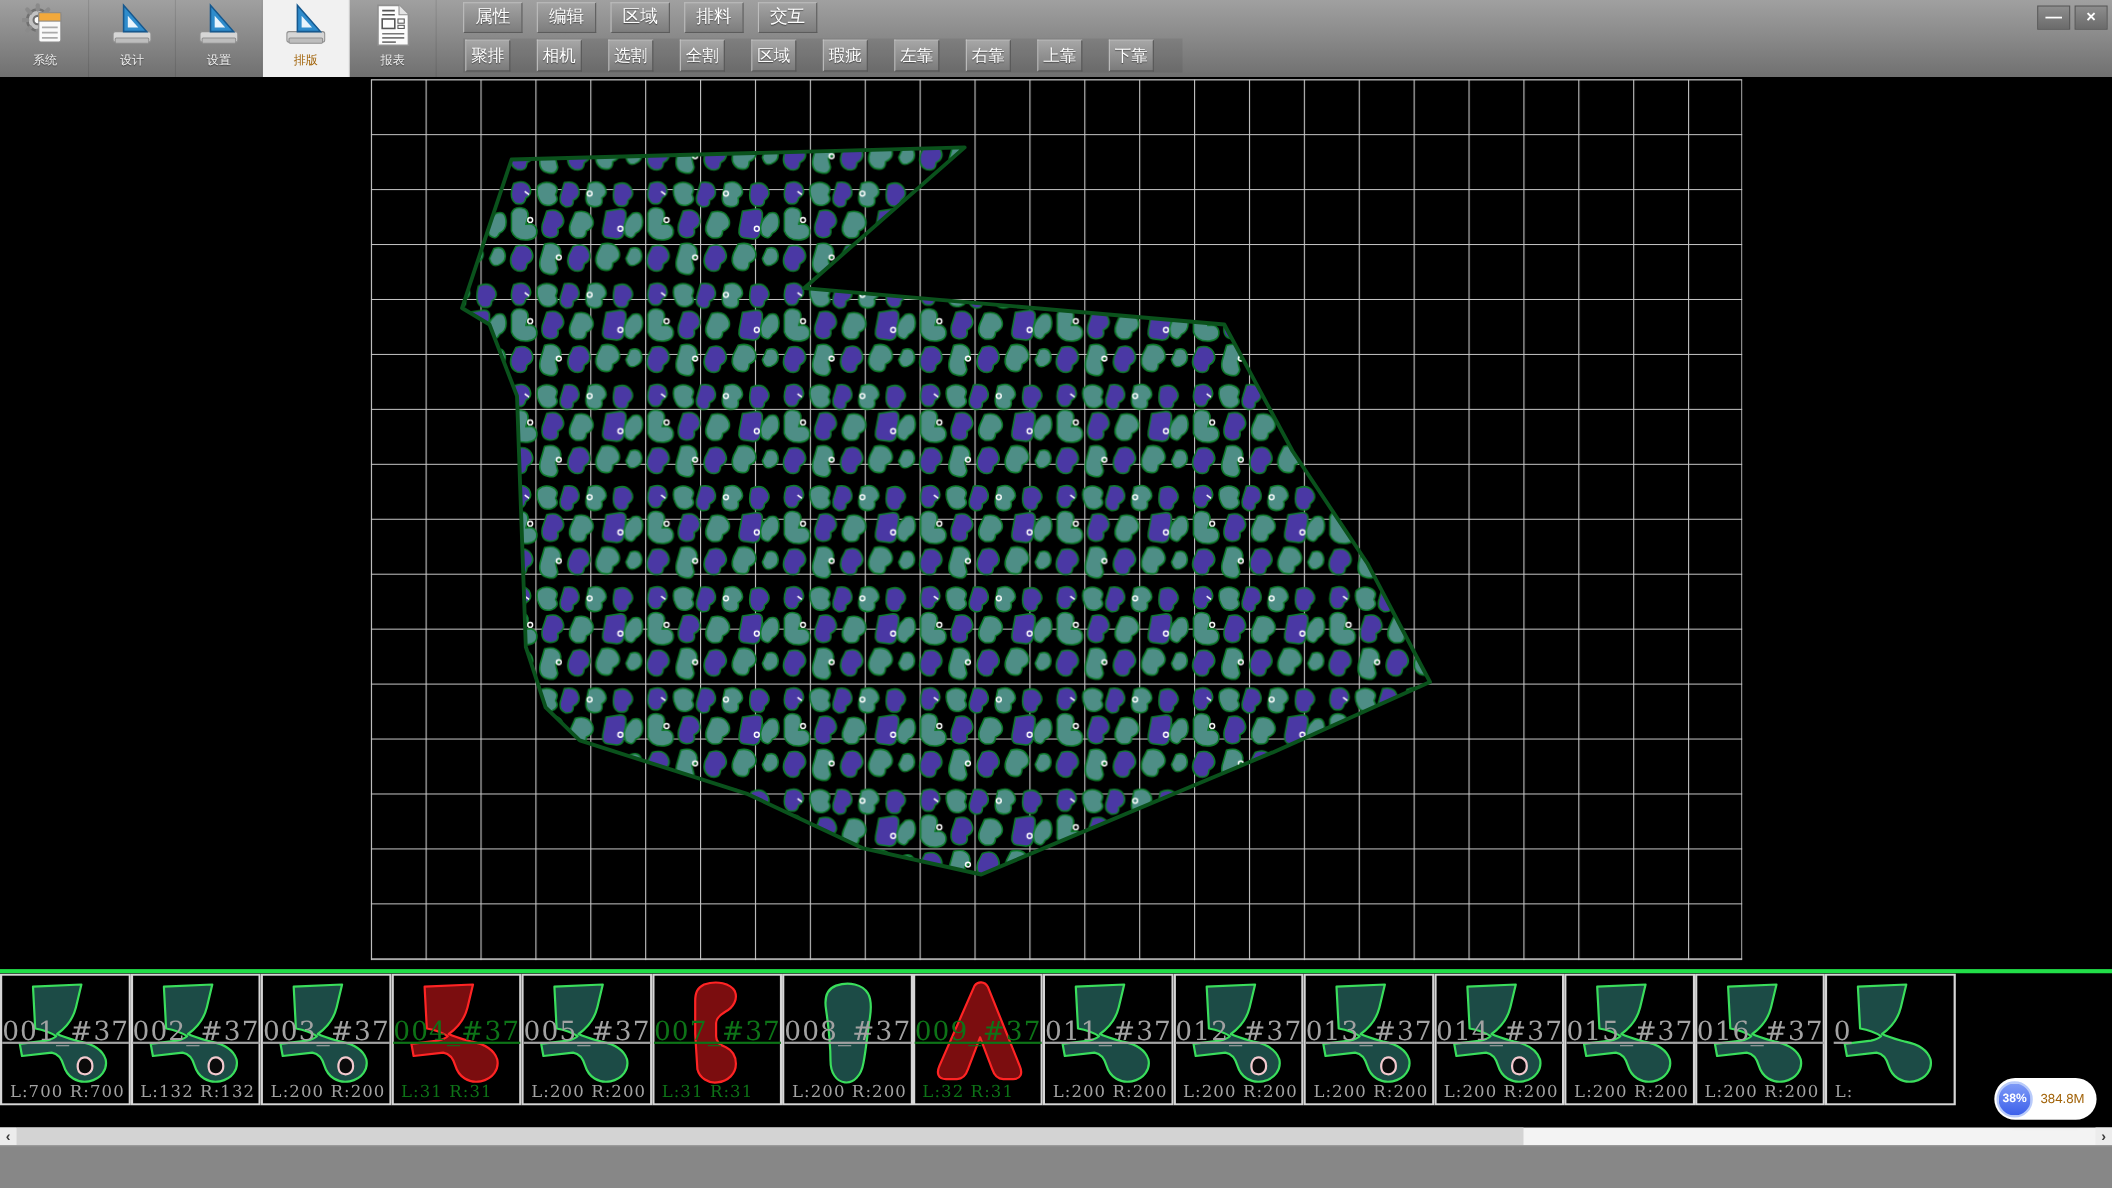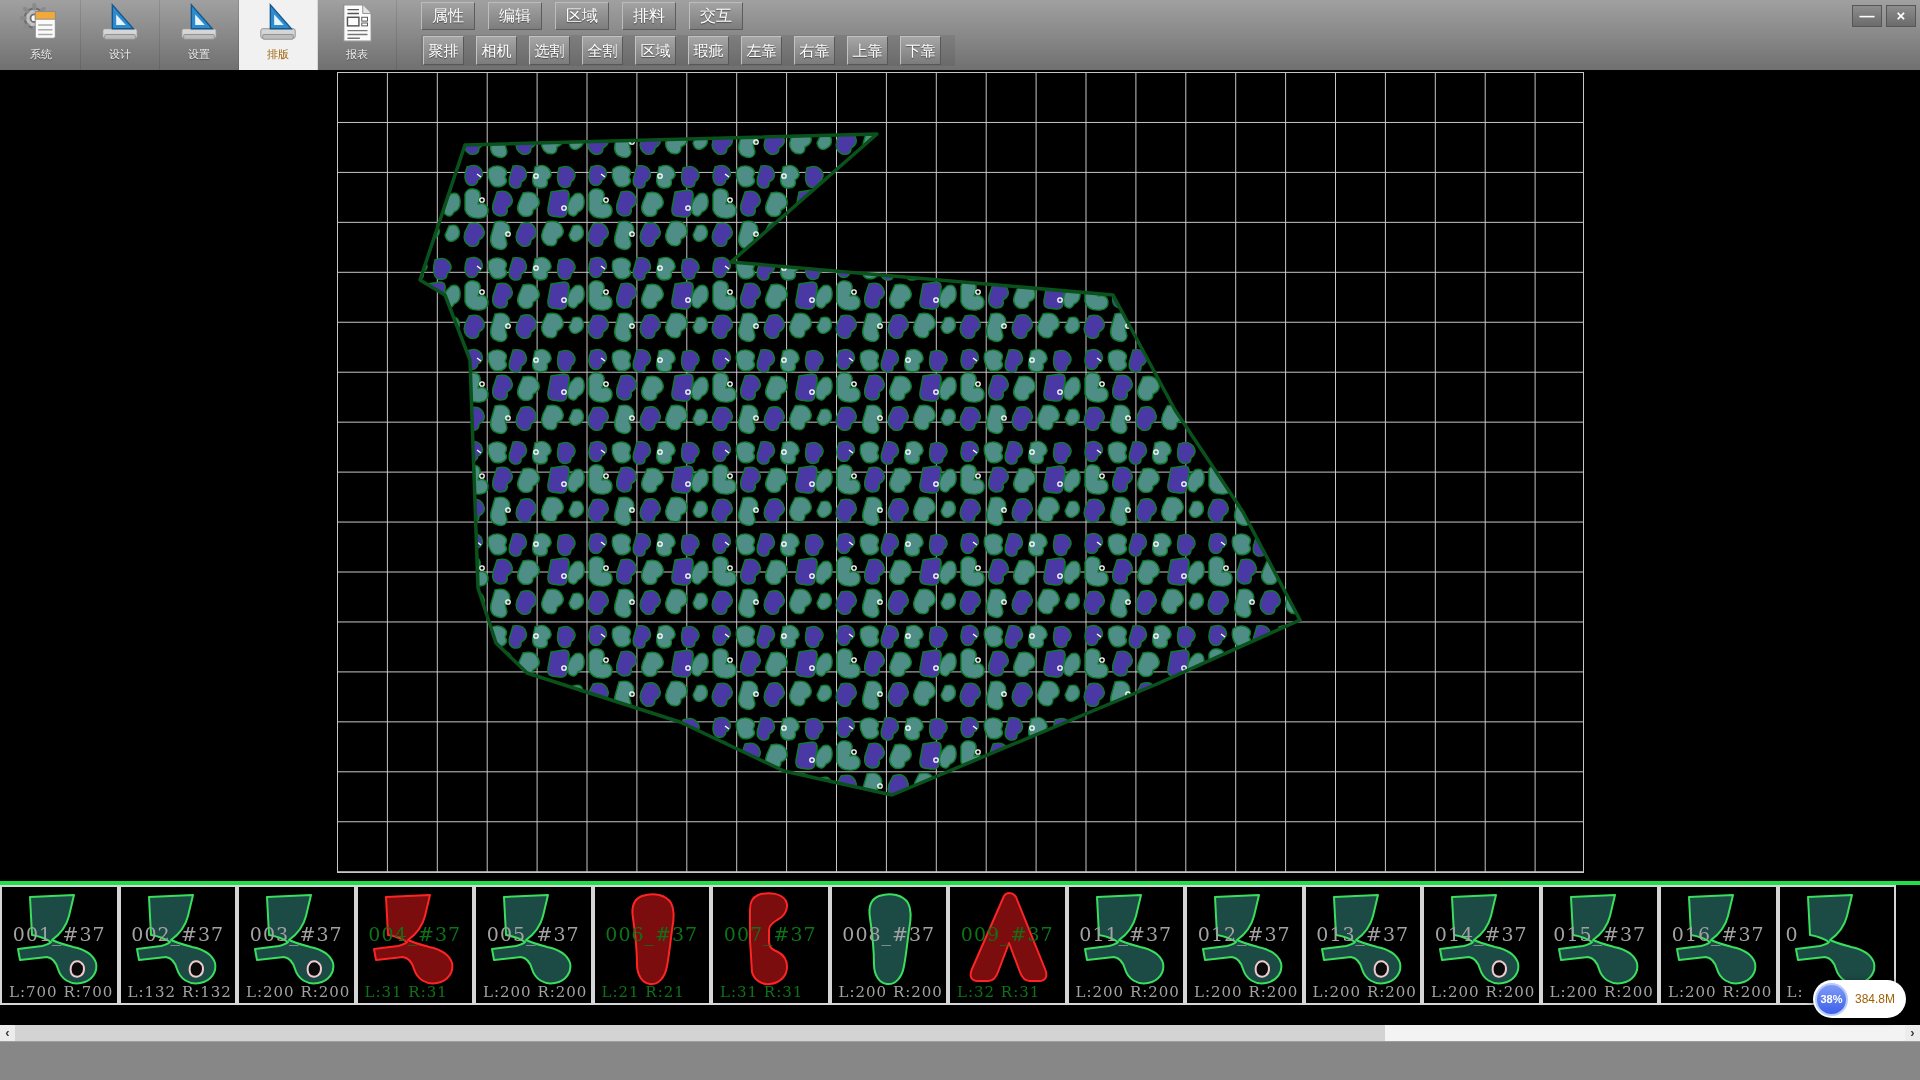--- a/index.html
+++ b/index.html
@@ -19,21 +19,21 @@
   .big-btn.active { background:#f1f1f1; }
   .big-btn.active .big-label { color:#a16207; text-shadow:none; }
 
   .menu-row { position:absolute; left:421px; top:2px; height:29px; display:flex; }
   .menu-btn { width:54px; height:28px; margin-right:13px; text-align:center; line-height:26px;
               color:#ffffff; font-size:16px; text-shadow:0 1px 1px rgba(0,0,0,.5);
               background:linear-gradient(180deg,#a3a3a3,#7d7d7d);
               border:1px solid; border-color:#bdbdbd #5c5c5c #5c5c5c #bdbdbd; }
   .tool-row { position:absolute; left:421px; top:35px; height:31px; display:flex;
               background:rgba(0,0,0,0.07); padding:1px 2px; }
-  .tool-btn { width:41px; height:29px; margin-right:12px; text-align:center; line-height:27px;
+  .tool-btn { width:41px; height:29px; margin-right:24px; text-align:center; line-height:27px;
               color:#ffffff; font-size:15px; text-shadow:0 1px 1px rgba(0,0,0,.5);
               background:linear-gradient(180deg,#a6a6a6,#7b7b7b);
               border:1px solid; border-color:#c2c2c2 #585858 #585858 #c2c2c2; }
 
   .win-buttons { position:absolute; top:5px; right:4px; display:flex; }
   .win-btn { width:30px; height:22px; margin-left:4px; text-align:center; line-height:20px;
              color:#fff; font-size:15px; font-weight:bold;
              background:linear-gradient(180deg,#8d8d8d,#6b6b6b);
              border:1px solid #565656; }
 
@@ -41,21 +41,21 @@
   .canvas-svg { position:absolute; left:337px; top:72px; }
 
   
   .strip-line { position:absolute; left:0; top:881px; width:1920px; height:4px; background:#22df49; }
   .parts-strip { position:absolute; left:0; top:885px; width:1920px; height:120px;
                  background:#000; display:flex; overflow:hidden; }
   .cell { position:relative; flex:0 0 118.5px; width:118.5px; height:120px;
           background:#000; border:2px solid #d6d6d6; }
   .cell svg.part { position:absolute; left:6px; top:3px; width:106px; height:100px; }
   .part-name { position:absolute; left:0; top:36px; width:100%; text-align:center;
-               font-family:"DejaVu Serif", serif; font-size:19px; letter-spacing:1px; }
+               font-family:"DejaVu Serif", serif; font-size:24px; letter-spacing:1px;text-decoration:underline; }
   .part-info { position:absolute; left:7px; bottom:2px;
                font-family:"DejaVu Serif", serif; font-size:15px; letter-spacing:1px; }
   .cell.partial .part-name { text-align:left; padding-left:6px; }
   .txt-gray { color:#a2a2a2; }
   .txt-green { color:#0d7317; }
 
   
   .badge { position:absolute; left:1813px; top:980px; width:93px; height:38px; background:#ffffff;
            border-radius:19px; display:flex; align-items:center; z-index:5;
            box-shadow:0 2px 7px rgba(0,0,0,.55); }
@@ -249,27 +249,20 @@
       </div>
       <div class="cell">
         <svg class="part" viewBox="0 0 100 100" preserveAspectRatio="xMidYMid meet">
           <path d="M19,7 L63,5 L58,26 C55,38 48,45 41,50 C47,53 55,55 62,57 C72,59 82,64 85,73 C87,82 81,91 70,93 C59,95 50,89 47,79 C45,72 42,68 36,67 L9,70 L7,59 L31,56 C35,55 38,54 40,52 C34,48 27,46 21,45 Z" fill="#1c4b46" stroke="#3ade5c" stroke-width="2" stroke-linejoin="round"></path>
         </svg>
         <div class="part-name txt-gray">005_#37</div>
         <div class="part-info txt-gray">L:200 R:200</div>
       </div>
       <div class="cell">
         <svg class="part" viewBox="0 0 100 100" preserveAspectRatio="xMidYMid meet">
-          <path d="M38,6 C50,2 62,5 67,13 C71,20 70,30 68,40 C66,55 65,66 63,76 C61,88 54,95 46,94 C38,93 33,85 33,74 C33,58 31,42 29,28 C27,16 30,9 38,6 Z" fill="#7b0d0f" stroke="#ff2424" stroke-width="2" stroke-linejoin="round"></path>
-        </svg>
-        <div class="part-name txt-green">006_#37</div>
-        <div class="part-info txt-green">L:21 R:21</div>
-      </div>
-      <div class="cell">
-        <svg class="part" viewBox="0 0 100 100" preserveAspectRatio="xMidYMid meet">
           <path d="M36,5 C48,1 60,4 64,11 C67,18 63,26 55,30 C50,33 47,36 47,40 L47,52 C47,57 50,60 56,62 C62,65 65,70 65,77 C65,86 58,93 48,94 C40,95 32,90 30,82 L28,50 L28,20 C28,12 30,8 36,5 Z" fill="#7b0d0f" stroke="#ff2424" stroke-width="2" stroke-linejoin="round"></path>
         </svg>
         <div class="part-name txt-green">007_#37</div>
         <div class="part-info txt-green">L:31 R:31</div>
       </div>
       <div class="cell">
         <svg class="part" viewBox="0 0 100 100" preserveAspectRatio="xMidYMid meet">
           <path d="M38,6 C50,2 62,5 67,13 C71,20 70,30 68,40 C66,55 65,66 63,76 C61,88 54,95 46,94 C38,93 33,85 33,74 C33,58 31,42 29,28 C27,16 30,9 38,6 Z" fill="#1c4b46" stroke="#3ade5c" stroke-width="2" stroke-linejoin="round"></path>
         </svg>
         <div class="part-name txt-gray">008_#37</div>

